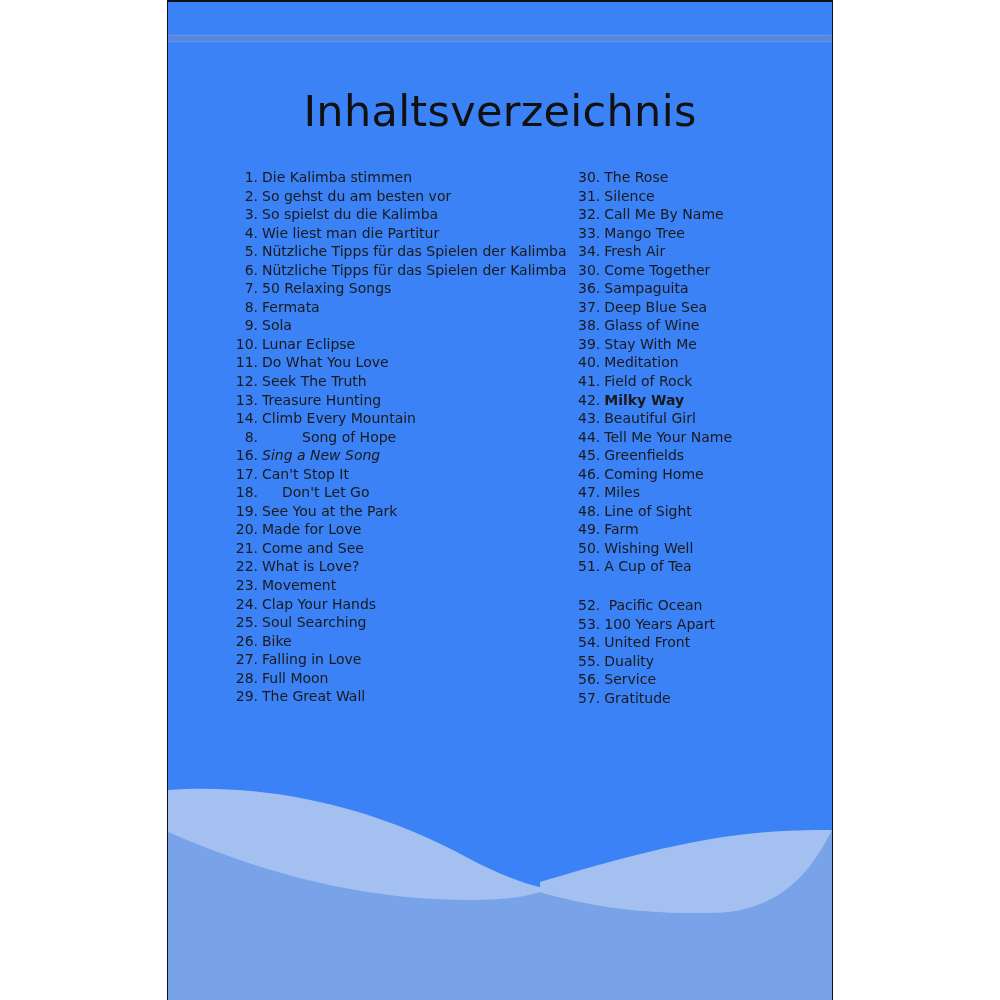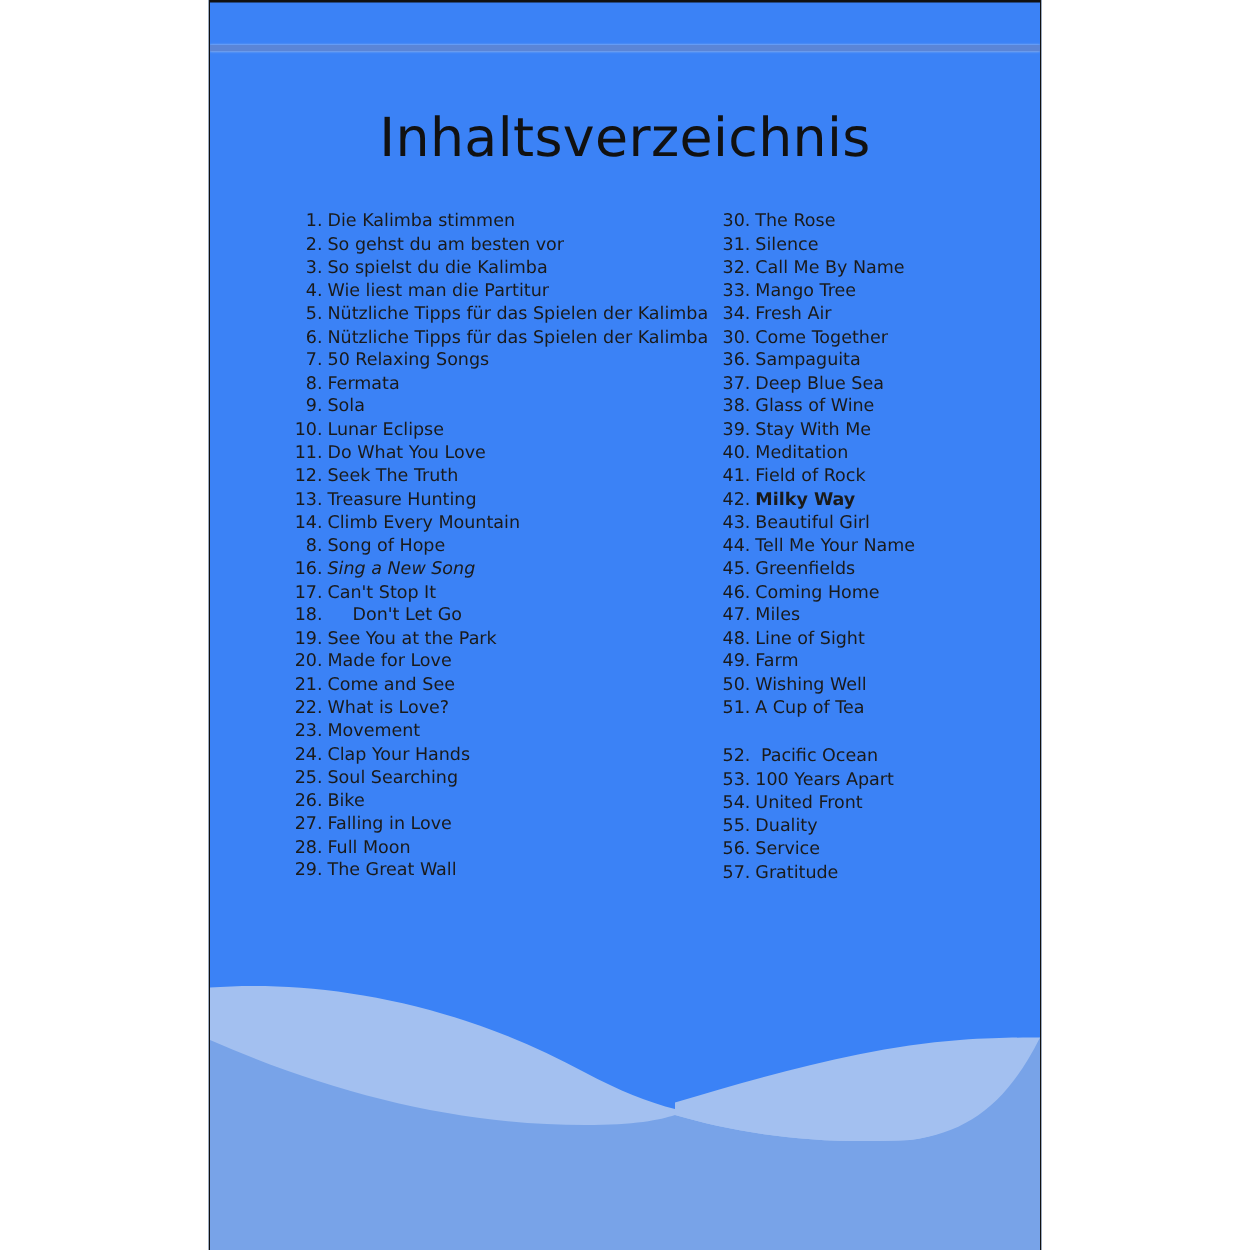--- a/index.html
+++ b/index.html
@@ -137,21 +137,21 @@
       <li class="toc-item">
         <span class="toc-num">13.</span>
         <span class="toc-title" style="white-space: pre;">Treasure Hunting</span>
       </li>
       <li class="toc-item">
         <span class="toc-num">14.</span>
         <span class="toc-title" style="white-space: pre;">Climb Every Mountain</span>
       </li>
       <li class="toc-item">
         <span class="toc-num">8.</span>
-        <span class="toc-title" style="white-space: pre;">Song of Hope</span>
+        <span class="toc-title" style="white-space: pre; margin-left: 40px;">Song of Hope</span>
       </li>
       <li class="toc-item">
         <span class="toc-num">16.</span>
         <span class="toc-title" style="white-space: pre; font-style: italic;">Sing a New Song</span>
       </li>
       <li class="toc-item">
         <span class="toc-num">17.</span>
         <span class="toc-title" style="white-space: pre;">Can't Stop It</span>
       </li>
       <li class="toc-item">

